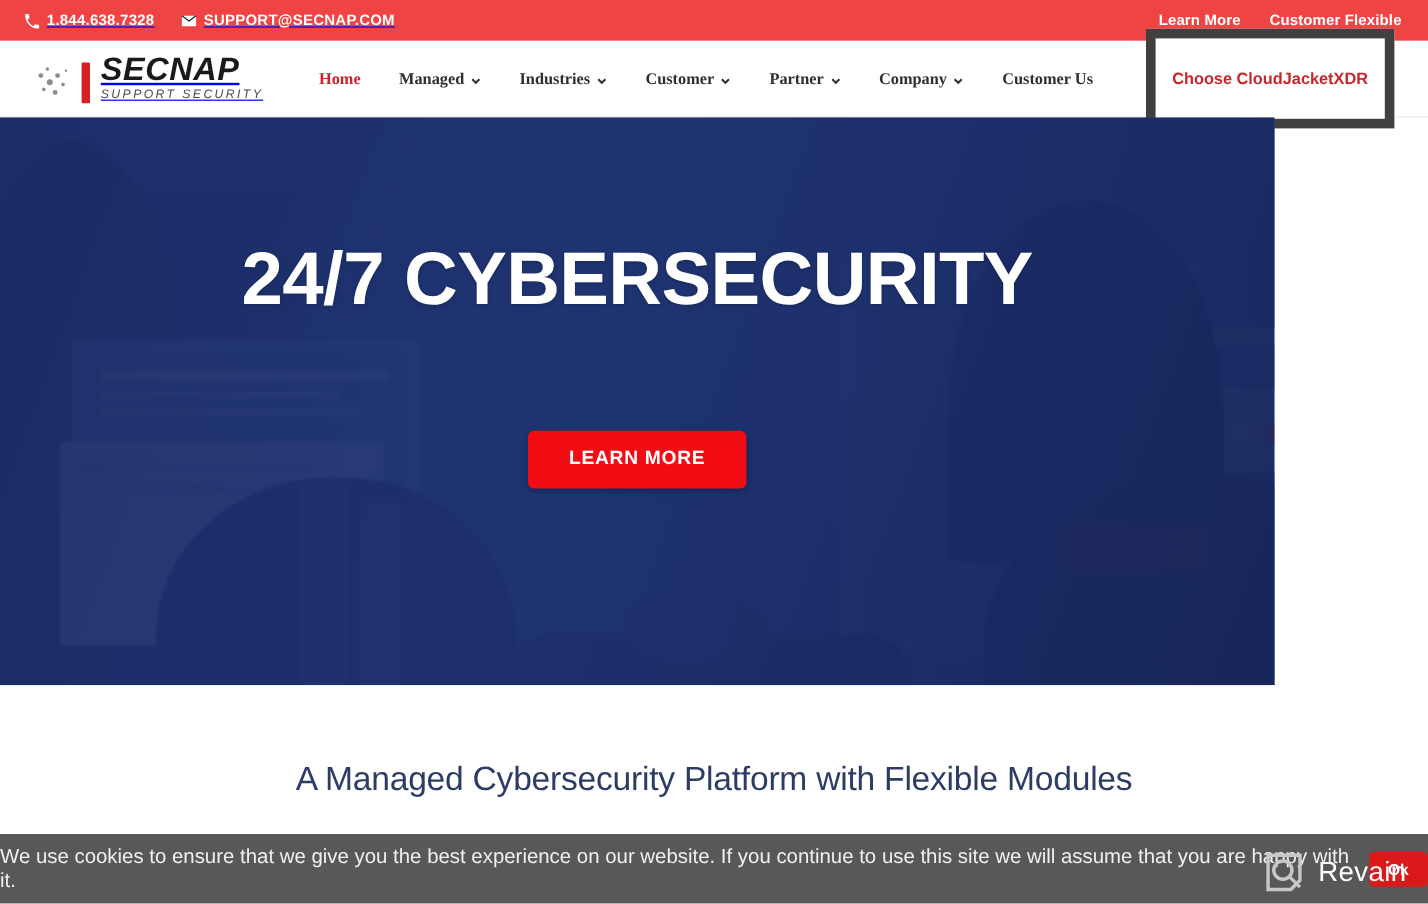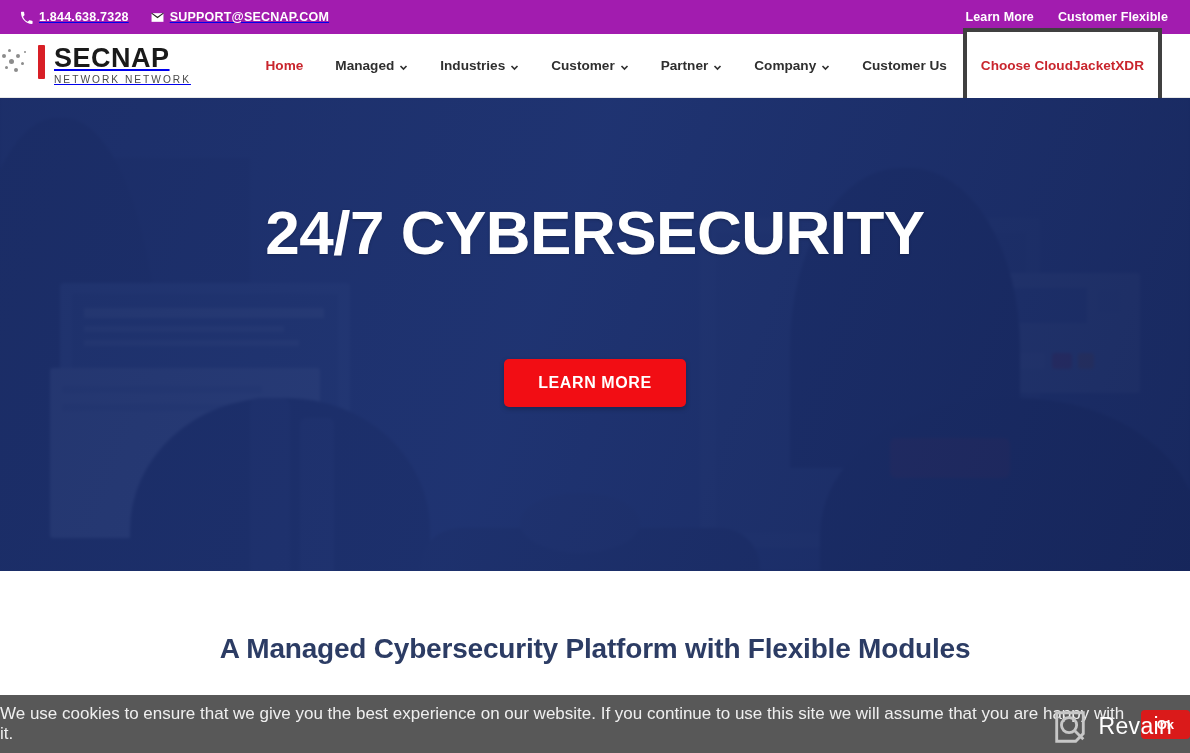--- a/index.html
+++ b/index.html
@@ -6,21 +6,21 @@
   html, body {
     width:1190px; height:753px;
     font-family:"Liberation Sans", sans-serif;
     background:#fff; overflow:hidden;
   }
   #page { position:relative; width:1190px; height:753px; overflow:hidden; }
 
   
   .topbar {
     position:absolute; top:0; left:0; width:1190px; height:34px;
-    background:#a21caf; display:flex; align-items:center;
+    background:#ef4444; display:flex; align-items:center;
   }
   .topbar-left { display:flex; align-items:center; padding-left:20px; gap:22px; }
   .tb-item { display:flex; align-items:center; gap:6px; }
   .tb-item span.txt {
     color:#ffffff; font-size:12.5px; font-weight:bold; letter-spacing:.2px;
   }
   .tb-icon { display:inline-flex; width:13px; height:13px; color:#fff; }
   .tb-icon svg { width:13px; height:13px; fill:#fff; }
   .topbar-right {
     margin-left:auto; display:flex; align-items:center; gap:24px; padding-right:22px;
@@ -28,55 +28,55 @@
   .topbar-right a {
     color:#ffffff; font-size:12.5px; font-weight:bold; text-decoration:none; letter-spacing:.1px;
   }
 
   
   .header {
     position:absolute; top:34px; left:0; width:1190px; height:64px;
     background:#ffffff; display:flex; align-items:center;
     border-bottom:1px solid #e9e9e9;
   }
-  .logo { display:flex; align-items:flex-start; gap:0px; }
+  .logo { display:flex; align-items:flex-end; padding-left:30px; gap:0px;font-style:italic; }
   .logo-dots { position:relative; width:36px; height:34px; }
   .logo-dots i {
     position:absolute; border-radius:50%; background:#8c8c8c; display:block;
   }
   .logo-bar {
     width:7px; height:34px; background:#d81f26; border-radius:1px; margin-left:2px; margin-right:9px;
   }
   .logo-text { display:flex; flex-direction:column; justify-content:center; }
   .logo-name {
     font-size:27px; font-weight:bold; color:#1a1a1a; letter-spacing:.5px; line-height:1;
     font-family:"Liberation Sans", sans-serif;
   }
   .logo-sub {
     font-size:10.2px; color:#4a4a4a; letter-spacing:2.0px; margin-top:3px; line-height:1;
   }
 
   .nav { margin-left:auto; display:flex; align-items:center; gap:0px; padding-right:28px; }
   .nav-item {
     display:flex; align-items:center; gap:5px;
     font-size:13.6px; font-weight:bold; color:#2f2f2f;
-    padding:0 16px; text-decoration:none; cursor:pointer; white-space:nowrap;
+    padding:0 16px; text-decoration:none; cursor:pointer; white-space:nowrap;font-family:Liberation Serif, serif;
   }
   .nav-item.active { color:#c9252d; }
   .chev { display:inline-block; width:9px; height:9px; position:relative; top:-1px; }
   .chev svg { width:9px; height:9px; stroke:#2f2f2f; fill:none; stroke-width:2.2; }
   .nav-cta {
-    margin-left:0; border:4px solid #404040; color:#c9252d;
+    margin-left:28px; border:8px solid #404040; color:#c9252d;
     font-size:13.6px; font-weight:bold; padding:26px 14px; background:#fff;
     white-space:nowrap; cursor:pointer;
   }
 
   
   .hero {
-    position:absolute; top:98px; left:0; width:1190px; height:473px;
+    position:absolute; top:98px; left:0; width:1062px; height:473px;
     overflow:hidden; background:#1d3068;
   }
   .hero-photo { position:absolute; inset:0; filter:blur(1.5px); }
   .hero-overlay {
     position:absolute; inset:0;
     background:linear-gradient(110deg, rgba(26,44,102,.93) 0%, rgba(28,48,110,.90) 45%, rgba(22,38,92,.94) 100%);
   }
   .hero-inner {
     position:absolute; inset:0; display:flex; flex-direction:column;
     align-items:center; justify-content:flex-start; padding-top:102px;
@@ -96,21 +96,21 @@
   .shape { position:absolute; }
   .silhouette { border-radius:48% 48% 0 0 / 60% 60% 0 0; }
 
   
   .section {
     position:absolute; top:571px; left:0; width:1190px; height:124px;
     background:#ffffff; display:flex; align-items:flex-start; justify-content:center;
     padding-top:62px;
   }
   .section-title {
-    color:#2c3c64; font-size:28px; font-weight:bold; text-align:center; letter-spacing:-.2px;
+    color:#2c3c64; font-size:28px; font-weight:normal; text-align:center; letter-spacing:-.2px;
   }
 
   
   .cookiebar {
     position:absolute; left:0; bottom:0; width:1190px; height:58px;
     background:#585858; display:flex; align-items:center; justify-content:center;
   }
   .cookie-text { color:#efefef; font-size:17px; }
   .cookie-ok {
     margin-left:16px; background:#da1a1a; color:#fff; font-size:13px; font-weight:bold;
@@ -162,21 +162,21 @@
         <i style="width:5px;height:5px;left:9px;top:14px;"></i>
         <i style="width:4px;height:4px;left:16px;top:9px;"></i>
         <i style="width:3px;height:3px;left:5px;top:21px;"></i>
         <i style="width:4px;height:4px;left:14px;top:23px;"></i>
         <i style="width:3px;height:3px;left:21px;top:17px;"></i>
         <i style="width:2px;height:2px;left:24px;top:6px;"></i>
       </span>
       <span class="logo-bar"></span>
       <span class="logo-text">
         <span class="logo-name">SECNAP</span>
-        <span class="logo-sub">NETWORK NETWORK</span>
+        <span class="logo-sub">SUPPORT SECURITY</span>
       </span>
     </a>
 
     <nav class="nav">
       <a class="nav-item active" href="#">
         <span>Home</span>
       </a>
       <a class="nav-item" href="#">
         <span>Managed</span>
         <span class="chev"><svg viewBox="0 0 12 12">

